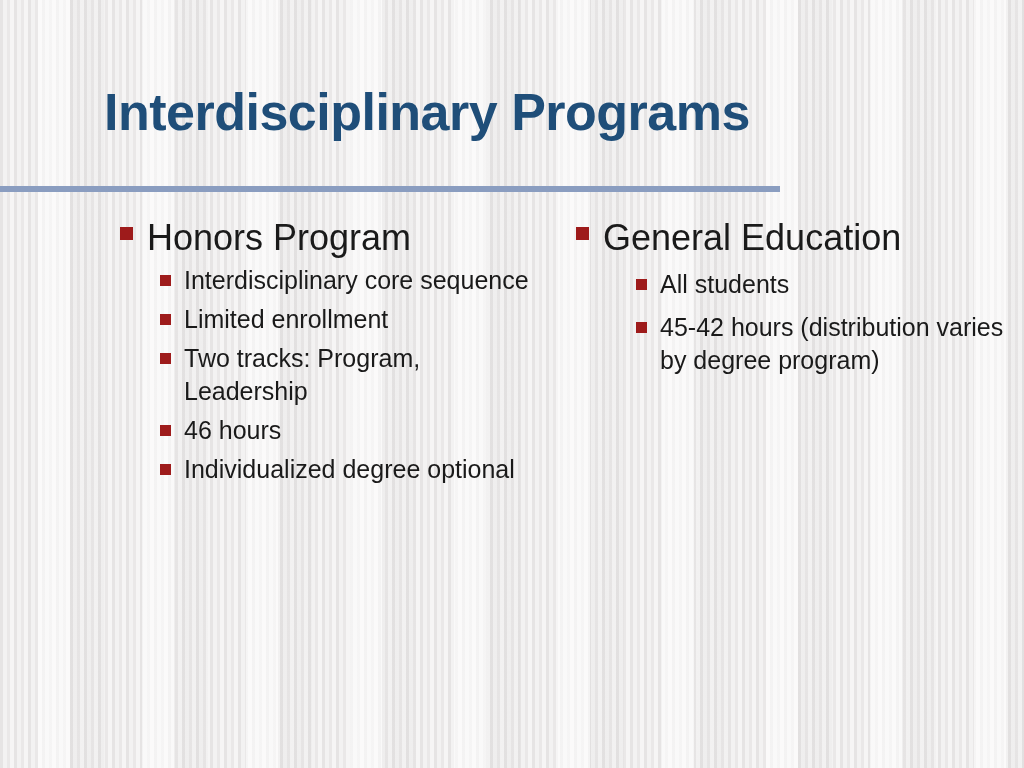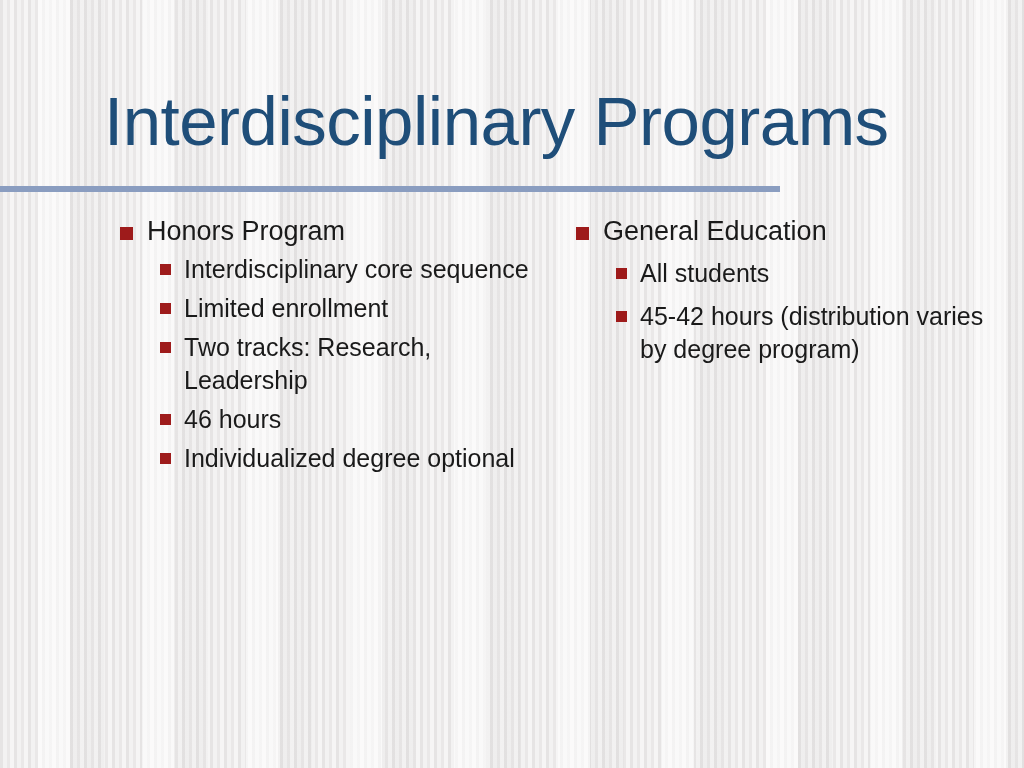--- a/index.html
+++ b/index.html
@@ -55,25 +55,26 @@
     position: relative;
     z-index: 2;
     width: 100%;
     height: 100%;
   }
 
   .title {
     position: absolute;
     left: 104px;
     top: 84px;
-    font-size: 69px;
+    font-size: 52px;
     line-height: 1.1;
     color: #1f4e79;
     letter-spacing: -0.5px;
     white-space: nowrap;
+    font-weight: bold;
   }
 
   .title-rule {
     position: absolute;
     left: 0px;
     top: 186px;
     width: 780px;
     height: 6px;
     background: #8a9dc0;
   }
@@ -100,21 +101,21 @@
   }
   .l1 .bullet {
     flex: 0 0 auto;
     width: 13px;
     height: 13px;
     background: #9e1b1b;
     margin-right: 14px;
     margin-top: 12px;
   }
   .l1 .text {
-    font-size: 27px;
+    font-size: 36px;
     line-height: 1.25;
     color: #1a1a1a;
   }
 
   .l2-group { margin-top: 2px; }
 
   .l2 {
     display: flex;
     align-items: flex-start;
     margin-bottom: 6px;
@@ -133,21 +134,21 @@
     color: #1a1a1a;
   }
 
   .col-left .l1 { margin-left: 12px; }
   .col-left .l2-group { margin-left: 52px; }
   .col-left .l2 .text { max-width: 350px; }
 
   .col-right .l1 { margin-left: 8px; margin-bottom: 8px; }
   .col-right .l2-group { margin-left: 48px; }
   .col-right .l2 .text { max-width: 352px; }
-  .col-right .l2 { margin-bottom: 10px; }
+  .col-right .l2 { margin-bottom: 10px; margin-left: 20px; }
 </style>
 </head>
 <body>
 
 <div id="slide">
   <div id="content-layer">
 
     <div class="title">Interdisciplinary Programs</div>
 
     <div class="title-rule"></div>
@@ -163,21 +164,21 @@
           <div class="l2">
             <span class="bullet"></span>
             <span class="text">Interdisciplinary core sequence</span>
           </div>
           <div class="l2">
             <span class="bullet"></span>
             <span class="text">Limited enrollment</span>
           </div>
           <div class="l2">
             <span class="bullet"></span>
-            <span class="text">Two tracks: Research, Leadership</span>
+            <span class="text">Two tracks: Program, Leadership</span>
           </div>
           <div class="l2">
             <span class="bullet"></span>
             <span class="text">46 hours</span>
           </div>
           <div class="l2">
             <span class="bullet"></span>
             <span class="text">Individualized degree optional</span>
           </div>
         </div>

